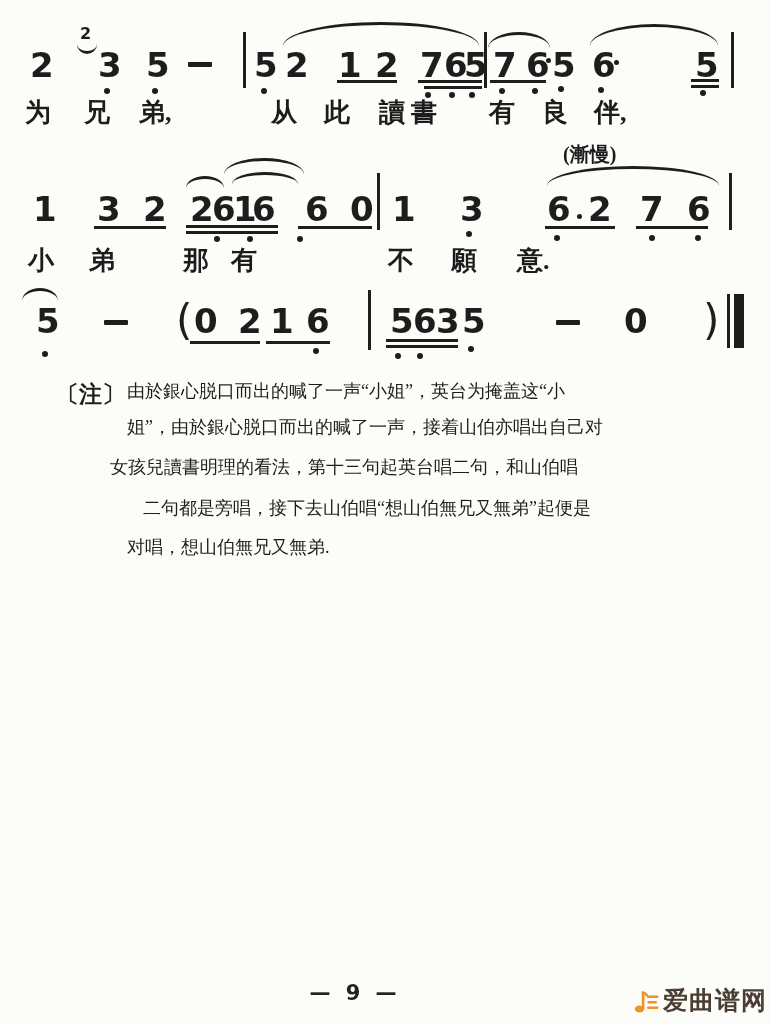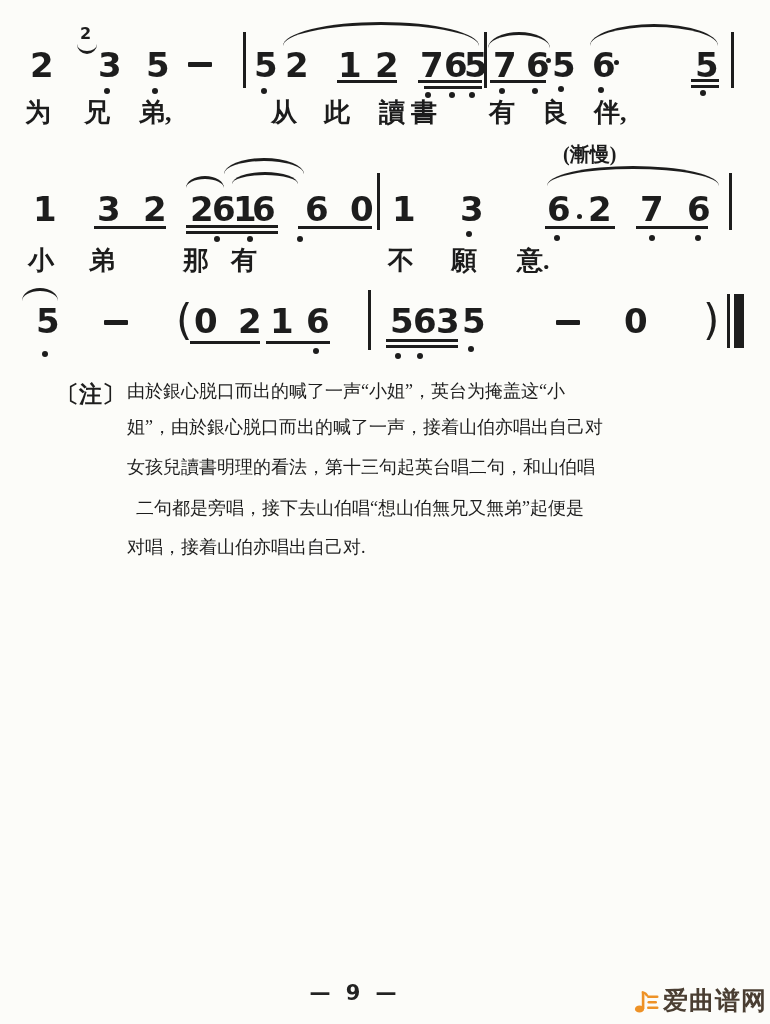--- a/index.html
+++ b/index.html
@@ -162,23 +162,23 @@
     <div class="dot" style="left: 395px; top: 353px;"></div>
     <div class="dot" style="left: 417px; top: 353px;"></div>
     <div class="dot" style="left: 468px; top: 346px;"></div>
   </div>
 
 <div>
   <span class="fn-label" style="left: 56px; top: 382px;">〔注〕</span>
   <div id="fn-lines">
       <div class="fn-line" style="left: 127px; top: 382px;">由於銀心脱口而出的喊了一声“小姐”，英台为掩盖这“小</div>
       <div class="fn-line" style="left: 127px; top: 418px;">姐”，由於銀心脱口而出的喊了一声，接着山伯亦唱出自己对</div>
-      <div class="fn-line" style="left: 127px; top: 458px;">女孩兒讀書明理的看法，第十三句起英台唱二句，和山伯唱</div>
-      <div class="fn-line" style="left: 136px; top: 499px;">二句都是旁唱，接下去山伯唱“想山伯無兄又無弟”起便是</div>
-      <div class="fn-line" style="left: 127px; top: 538px;">对唱，接着山伯亦唱出自己对.</div>
+      <div class="fn-line" style="left: 110px; top: 458px;">女孩兒讀書明理的看法，第十三句起英台唱二句，和山伯唱</div>
+      <div class="fn-line" style="left: 143px; top: 499px;">二句都是旁唱，接下去山伯唱“想山伯無兄又無弟”起便是</div>
+      <div class="fn-line" style="left: 127px; top: 538px;">对唱，想山伯無兄又無弟.</div>
     </div>
 </div>
 
 <div class="pagenum">— 9 —</div>
 
 <div class="watermark">
   <span style="display:inline-flex;">
     <svg width="28" height="28" viewBox="0 0 28 28" aria-hidden="true">
       <g fill="#ee9227">
         <ellipse cx="7.5" cy="23" rx="4.6" ry="3.6"></ellipse>

